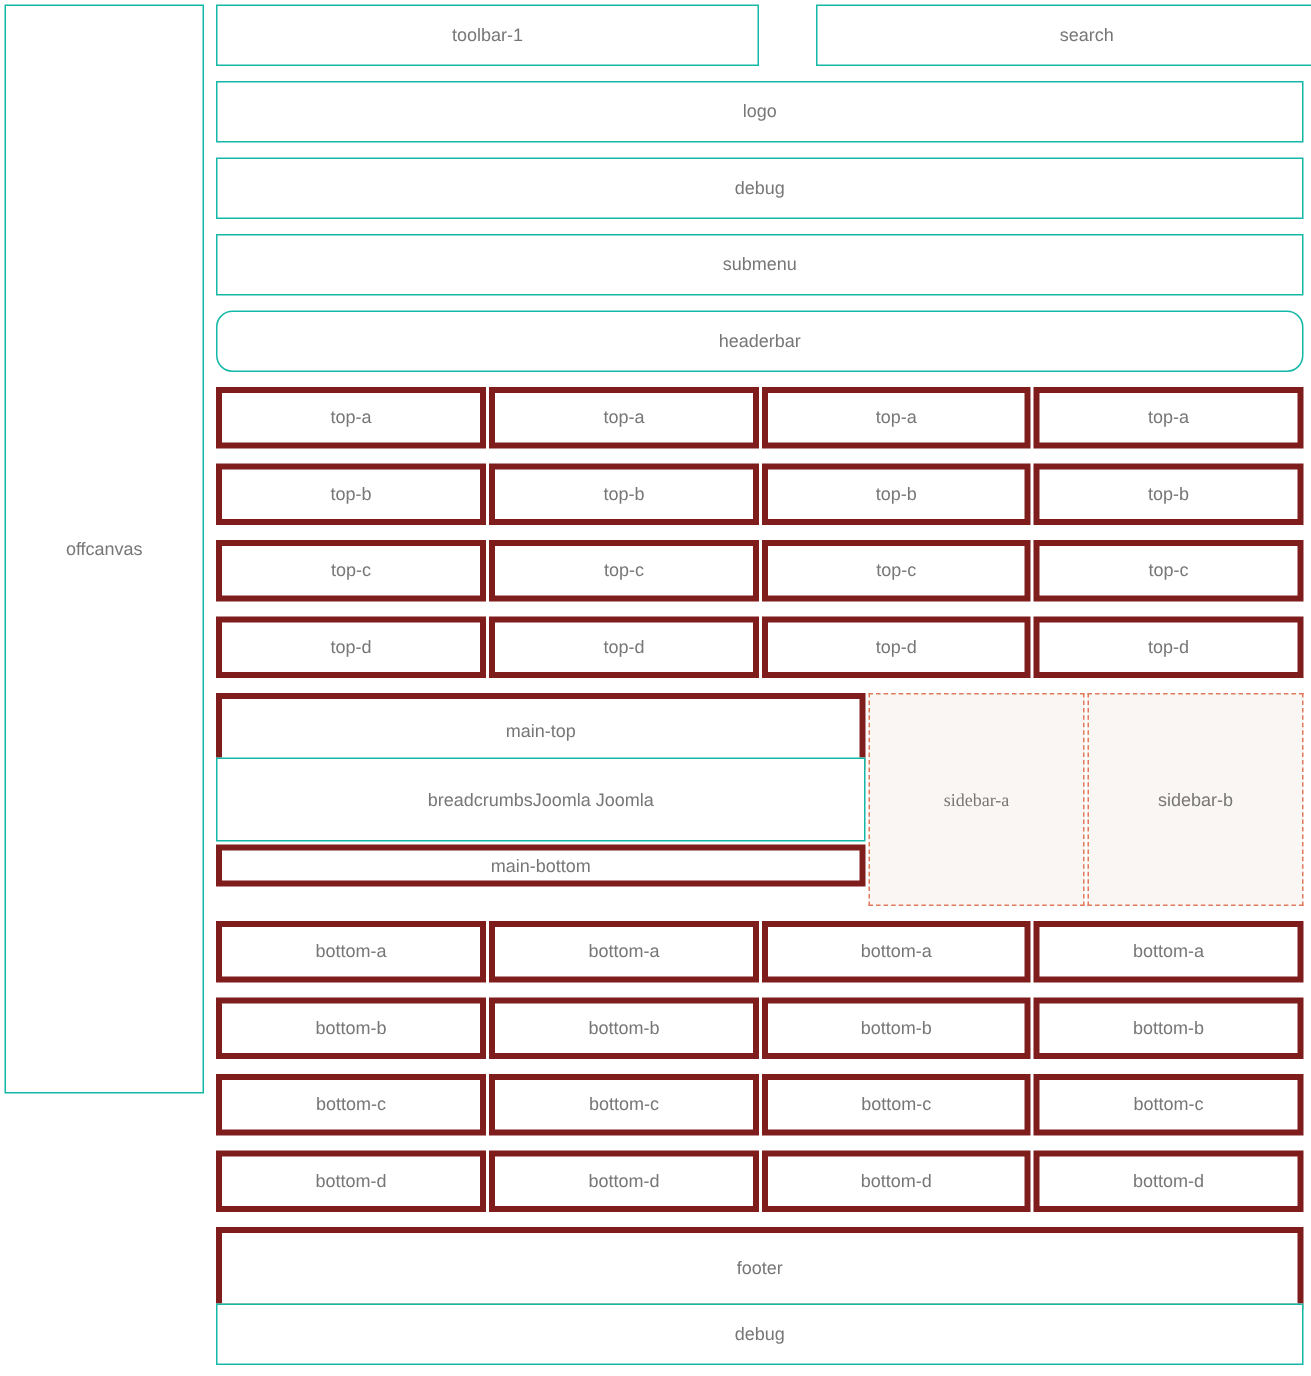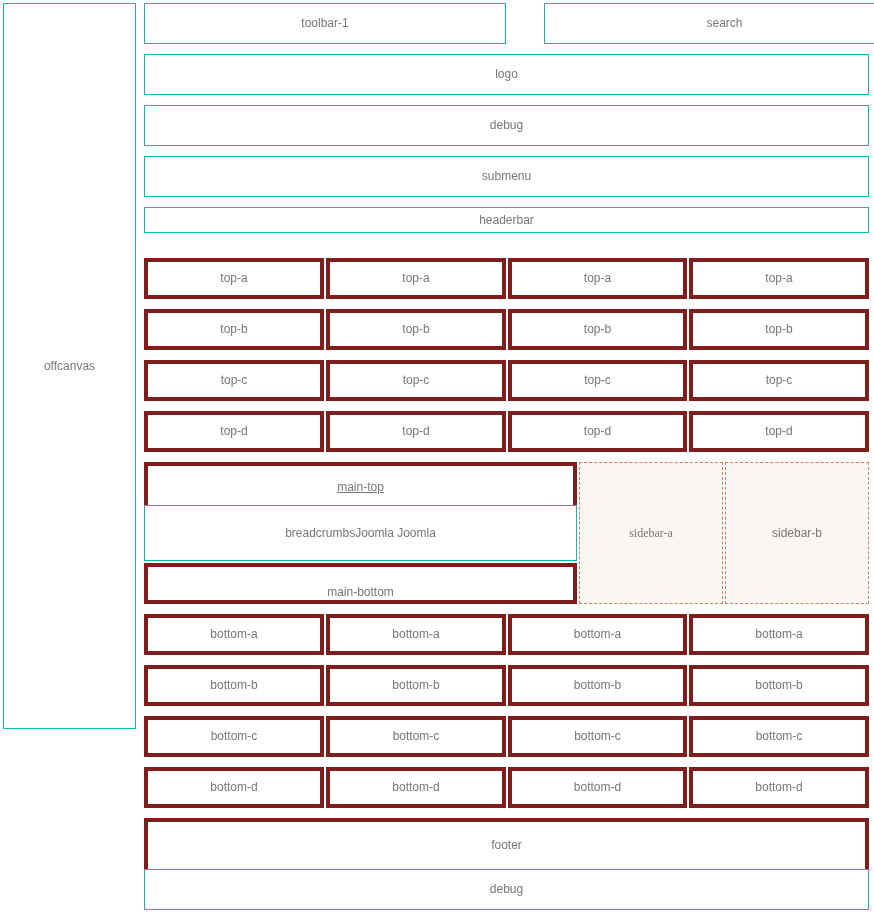--- a/index.html
+++ b/index.html
@@ -26,21 +26,21 @@
 </div>
 <div class="box gray" style="left:144px;top:54px;width:725px;height:41px;align-items:center;">
   <span>logo</span>
 </div>
 <div class="box gray" style="left:144px;top:105px;width:725px;height:41px;">
   <span>debug</span>
 </div>
 <div class="box gray" style="left:144px;top:156px;width:725px;height:41px;">
   <span>submenu</span>
 </div>
-<div class="box gray" style="left:144px;top:207px;width:725px;height:26px;">
+<div class="box gray" style="left:144px;top:207px;width:725px;height:41px;border-radius:11px;">
   <span>headerbar</span>
 </div>
 
 <div>
   <div class="box blue" style="left:144px;top:258px;width:180px;height:41px;">
       <span>top-a</span>
     </div>
   <div class="box blue" style="left:326px;top:258px;width:180px;height:41px;">
       <span>top-a</span>
     </div>
@@ -87,28 +87,28 @@
       <span>top-d</span>
     </div>
   <div class="box blue" style="left:508px;top:411px;width:179px;height:41px;">
       <span>top-d</span>
     </div>
   <div class="box blue" style="left:689px;top:411px;width:180px;height:41px;">
       <span>top-d</span>
     </div>
 </div>
 
-<div class="box blue" style="left:144px;top:462px;width:433px;height:51px;text-decoration:underline;">
+<div class="box blue" style="left:144px;top:462px;width:433px;height:51px;">
   <span>main-top</span>
 </div>
 <div class="box gray" style="left:144px;top:505px;width:433px;height:56px;">
   <span>breadcrumbs</span>
   <span>Joomla Joomla</span>
 </div>
-<div class="box blue" style="left:144px;top:563px;width:433px;height:41px;align-items:flex-end;">
+<div class="box blue" style="left:144px;top:563px;width:433px;height:28px;">
   <span>main-bottom</span>
 </div>
 <div class="box side" style="left:579px;top:462px;width:144px;height:142px;font-family:Liberation Serif, serif;">
   <span>sidebar-a</span>
 </div>
 <div class="box side" style="left:725px;top:462px;width:144px;height:142px;">
   <span>sidebar-b</span>
 </div>
 
 <div>

